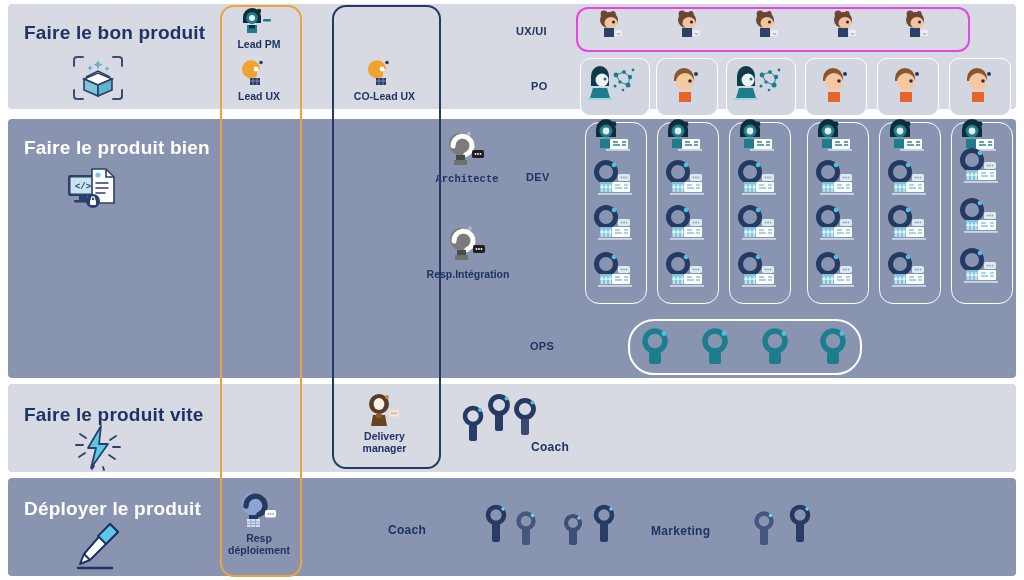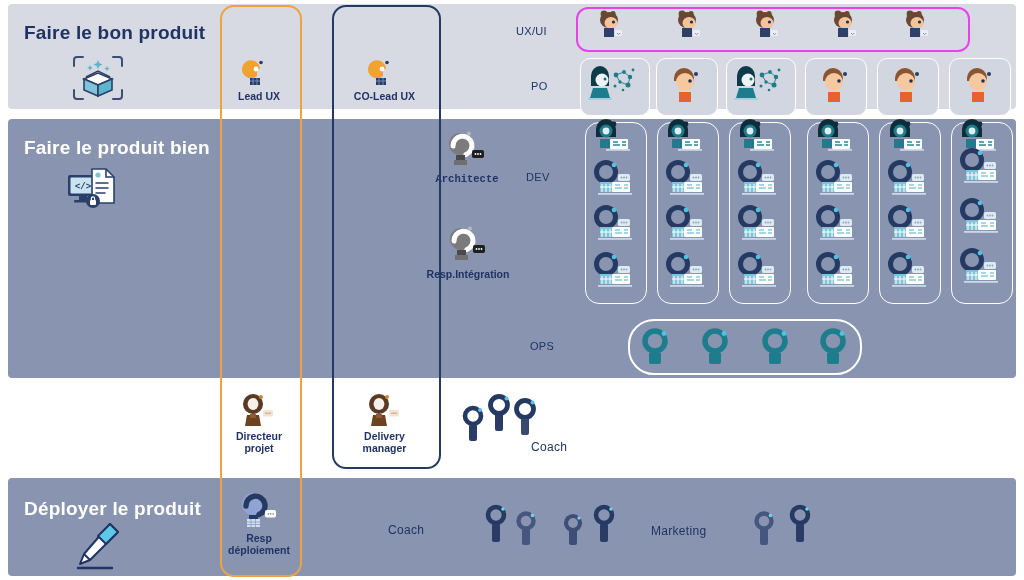--- a/index.html
+++ b/index.html
@@ -40,21 +40,21 @@
   
   .role{position:absolute;text-align:center;}
   .role .label{
     font-size:10.5px;font-weight:bold;color:#1f3364;line-height:1.15;
     margin-top:2px;white-space:pre-line;
   }
   .role.onlight .label{color:#1f3364;}
   .role.ondark  .label{color:#1f3364;}
 
   .rowlabel{
-    position:absolute;font-size:11px;font-weight:normal;color:#1f3364;
+    position:absolute;font-size:11px;font-weight:bold;color:#1f3364;
     letter-spacing:.3px;
   }
 
   
   .devcol{
     position:absolute;border:1.6px solid #ffffff;border-radius:14px;
   }
   .po-card{
     position:absolute;border:1.4px solid #ffffff;border-radius:10px;
     background:#d2d6e0;
@@ -925,38 +925,39 @@
     </svg>
   </div>
   <div class="fig" style="left:818px;top:328px;">
     <svg width="34" height="36" viewBox="0 0 34 36">
       <circle cx="15" cy="13" r="10" fill="none" stroke="#1d7d8c" stroke-width="5.5"></circle>
       <circle cx="24" cy="5.5" r="2.4" fill="#4fc3e0"></circle>
       <path d="M9 25 h12 v9 a2 2 0 0 1 -2 2 h-8 a2 2 0 0 1 -2 -2 Z" fill="#1d7d8c"></path>
     </svg>
   </div>
 
-
-  <div class="role onlight" style="left:223px;top:392px;width:72px;">
-    <svg width="44" height="36" viewBox="0 0 44 36" style="margin:0 auto;">
-      <circle cx="16" cy="12" r="10" fill="#5b3a25"></circle>
-      <ellipse cx="16" cy="12" rx="5.4" ry="6" fill="#f6f1ea"></ellipse>
-      <circle cx="24" cy="5" r="2" fill="#c6873f"></circle>
-      <path d="M10 23 h12 l2 11 h-16 Z" fill="#6b4321"></path>
-      <rect x="13" y="22" width="6" height="4" fill="#8d5b2e"></rect>
-      <rect x="26" y="18" width="10" height="6.5" rx="1.6" fill="#f4e3d2"></rect>
-      <g fill="#b99a7d">
-          <circle cx="29" cy="21.2" r=".8"></circle>
-          <circle cx="31" cy="21.2" r=".8"></circle>
-          <circle cx="33" cy="21.2" r=".8"></circle>
-        </g>
-    </svg>
-    <div class="label">Directeur
-projet</div>
-  </div>
+  <div class="band light" id="band3">
+    <div class="band-title" style="top:20px;">Faire le produit vite</div>
+    <div class="band-icon" style="left:62px;top:40px;">
+      <svg width="58" height="46" viewBox="0 0 58 46">
+        <path d="M31 2 L18 24 h8 L21 44 L38 20 h-9 Z" fill="#5fc8e8" stroke="#2b3f6b" stroke-width="1.8" stroke-linejoin="round"></path>
+        <g stroke="#2b3f6b" stroke-width="1.8" stroke-linecap="round">
+          <path d="M10 10 l6 4"></path>
+            <path d="M6 21 h7"></path>
+            <path d="M9 33 l6 -4"></path>
+          <path d="M46 12 l-6 4"></path>
+            <path d="M50 23 h-7"></path>
+            <path d="M45 35 l-6 -4"></path>
+          <path d="M24 42 l-2 3"></path>
+            <path d="M33 43 l1 3"></path>
+        </g>
+      </svg>
+    </div>
+  </div>
+
 
   <div class="role onlight" style="left:337px;top:392px;width:95px;">
     <svg width="44" height="36" viewBox="0 0 44 36" style="margin:0 auto;">
       <circle cx="16" cy="12" r="10" fill="#5b3a25"></circle>
       <ellipse cx="16" cy="12" rx="5.4" ry="6" fill="#f6f1ea"></ellipse>
       <circle cx="24" cy="5" r="2" fill="#c6873f"></circle>
       <path d="M10 23 h12 l2 11 h-16 Z" fill="#6b4321"></path>
       <rect x="13" y="22" width="6" height="4" fill="#8d5b2e"></rect>
       <rect x="26" y="18" width="10" height="6.5" rx="1.6" fill="#f4e3d2"></rect>
       <g fill="#b99a7d">
@@ -1066,20 +1067,32 @@
     </svg>
   </div>
   <div class="fig" style="left:789px;top:505px;">
     <svg width="24" height="44" viewBox="0 0 24 44">
       <circle cx="11" cy="10" r="8" fill="none" stroke="#253a63" stroke-width="4.6"></circle>
       <circle cx="18" cy="4" r="1.8" fill="#6fd3ea"></circle>
       <path d="M7 20 h8 v15 a2 2 0 0 1 -2 2 h-4 a2 2 0 0 1 -2 -2 Z" fill="#2a3c66"></path>
     </svg>
   </div>
 
+  <div class="role onlight" style="left:228px;top:6px;width:62px;">
+    <svg width="40" height="30" viewBox="0 0 40 30" style="margin:0 auto;">
+      <path d="M4 11 a9 9 0 0 1 18 0 v6 h-18 Z" fill="#0f2d38"></path>
+      <ellipse cx="13" cy="12" rx="6" ry="6" fill="#1d7d8c"></ellipse>
+      <circle cx="13" cy="12" r="3" fill="#eaf4f6"></circle>
+      <circle cx="20" cy="5" r="2.2" fill="#0f2d38"></circle>
+      <path d="M8 19 h10 v8 h-10 Z" fill="#1d7d8c"></path>
+      <rect x="10" y="19" width="6" height="3.4" fill="#0f2d38"></rect>
+      <rect x="24" y="13" width="8" height="2.6" rx="1.2" fill="#1d7d8c"></rect>
+    </svg>
+    <div class="label">Lead PM</div>
+  </div>
   <div class="role onlight" style="left:228px;top:58px;width:62px;">
     <svg width="40" height="30" viewBox="0 0 40 30" style="margin:0 auto;">
       <path d="M21 11 a9 9 0 1 0 -3 7 v-7 Z" fill="#f0a32e"></path>
       <circle cx="17" cy="11" r="2.4" fill="#ffffff"></circle>
       <circle cx="22" cy="4.5" r="1.8" fill="#2a3c66"></circle>
       <rect x="11" y="20" width="10" height="7" fill="#2a3c66"></rect>
       <g stroke="#7f8fb5" stroke-width=".9">
           <path d="M11 23 h10"></path>
           <path d="M14 20 v7"></path>
           <path d="M18 20 v7"></path>

